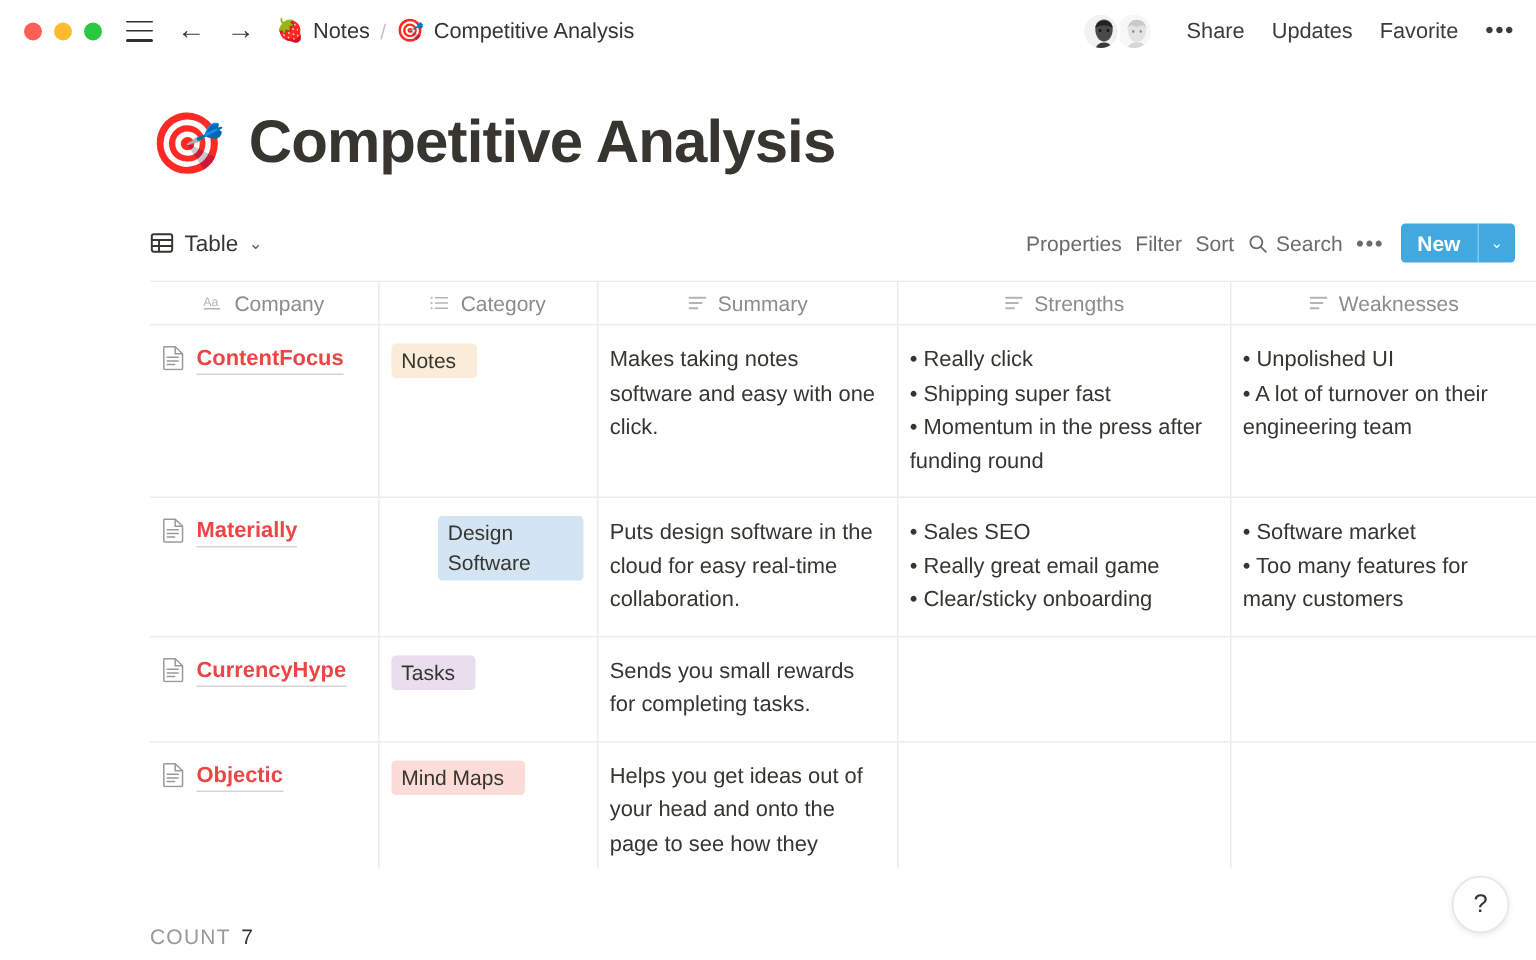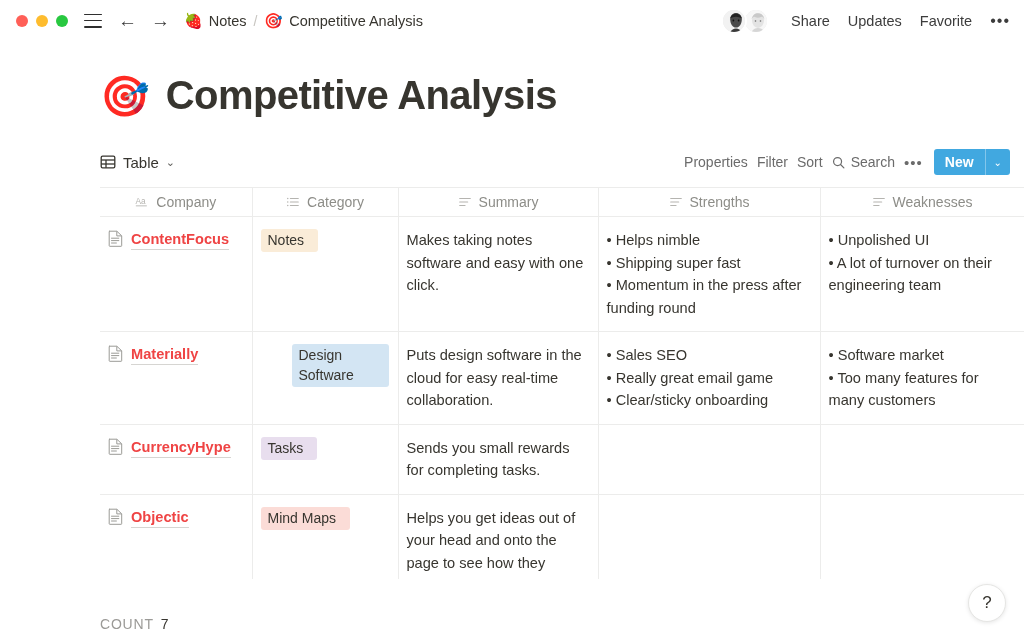--- a/index.html
+++ b/index.html
@@ -361,21 +361,21 @@
                       <line x1="3.5" y1="13" x2="8.4" y2="13"></line>
   </g>
                   </svg></span>
     <span class="company-name">ContentFocus</span>
               </div>
             </td>
             <td><span class="tag tag-notes" style="background: rgb(250, 236, 216);">Notes</span></td>
             <td>Makes taking notes software and easy with one click.</td>
             <td>
               <div class="bullets">
-                <span class="b">• Helps nimble</span>
+                <span class="b">• Really click</span>
                 <span class="b">• Shipping super fast</span>
                 <span class="b">• Momentum in the press after funding round</span>
               </div>
             </td>
             <td>
               <div class="bullets">
                 <span class="b">• Unpolished UI</span>
                 <span class="b">• A lot of turnover on their engineering team</span>
               </div>
             </td>

